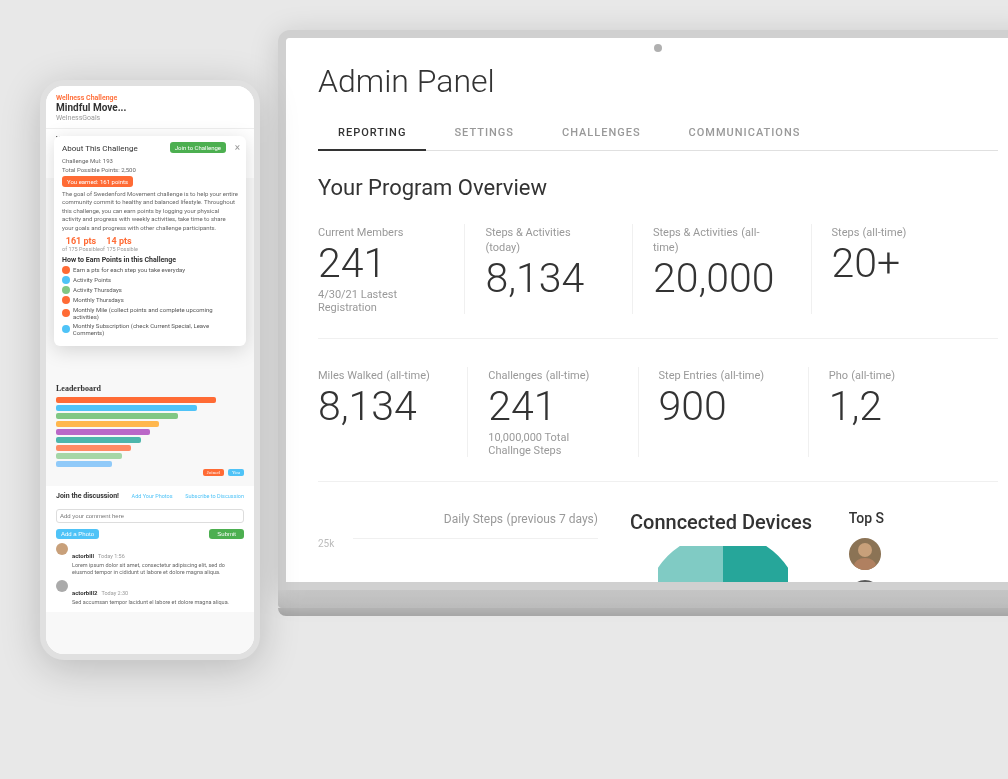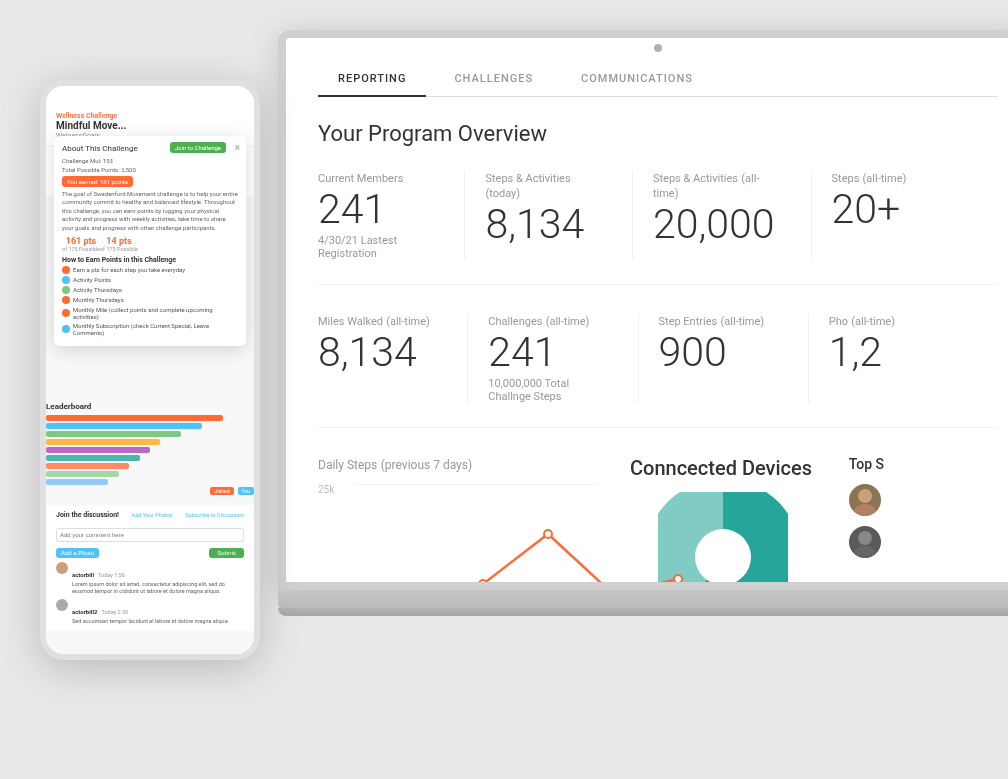--- a/index.html
+++ b/index.html
@@ -164,20 +164,21 @@
 
     .chart-section {
       flex: 1.5;
     }
 
     .chart-title {
       font-size: 14px;
       font-weight: 500;
       color: #333;
       margin-bottom: 12px;
+      text-align: right;
     }
 
     .chart-title span {
       font-size: 12px;
       color: #999;
       font-weight: 400;
     }
 
     .chart-area {
       position: relative;
@@ -300,21 +301,21 @@
     .mobile-screen {
       width: 100%;
       height: 100%;
       overflow: hidden;
       background: #f8f8f8;
     }
 
     
     .mobile-header {
       background: #fff;
-      padding: 26px 10px 6px;
+      padding: 8px 10px 6px;
       border-bottom: 1px solid #eee;
     }
 
     .mobile-challenge-title {
       font-size: 7px;
       color: #ff6b35;
       font-weight: 600;
     }
 
     .mobile-title {
@@ -465,21 +466,22 @@
       height: 8px;
       border-radius: 50%;
       background: #ff6b35;
     }
 
     .earn-icon.blue { background: #4fc3f7; }
     .earn-icon.green { background: #81c784; }
 
     
     .leaderboard-section {
-      padding: 6px 0;
+      padding: 6px 10px;
+      font-family: Liberation Serif, serif;
     }
 
     .leaderboard-title {
       font-size: 8px;
       font-weight: 700;
       color: #333;
       margin-bottom: 4px;
     }
 
     .lb-bar {
@@ -548,22 +550,24 @@
   </style>
 </head>
 <body>
 
 <div class="laptop-container">
   <div class="laptop-screen-frame">
     <div class="laptop-notch"></div>
 
     <div class="admin-panel">
       <div class="admin-header">
+        <h1 class="admin-title">Admin Panel</h1>
         <nav class="admin-nav">
           <div class="nav-tab active">REPORTING</div>
+          <div class="nav-tab">SETTINGS</div>
           <div class="nav-tab">CHALLENGES</div>
           <div class="nav-tab">COMMUNICATIONS</div>
         </nav>
       </div>
 
       <div class="admin-content">
         <h2 class="section-title">Your Program Overview</h2>
 
         <div class="stats-row">
           <div class="stat-item">

